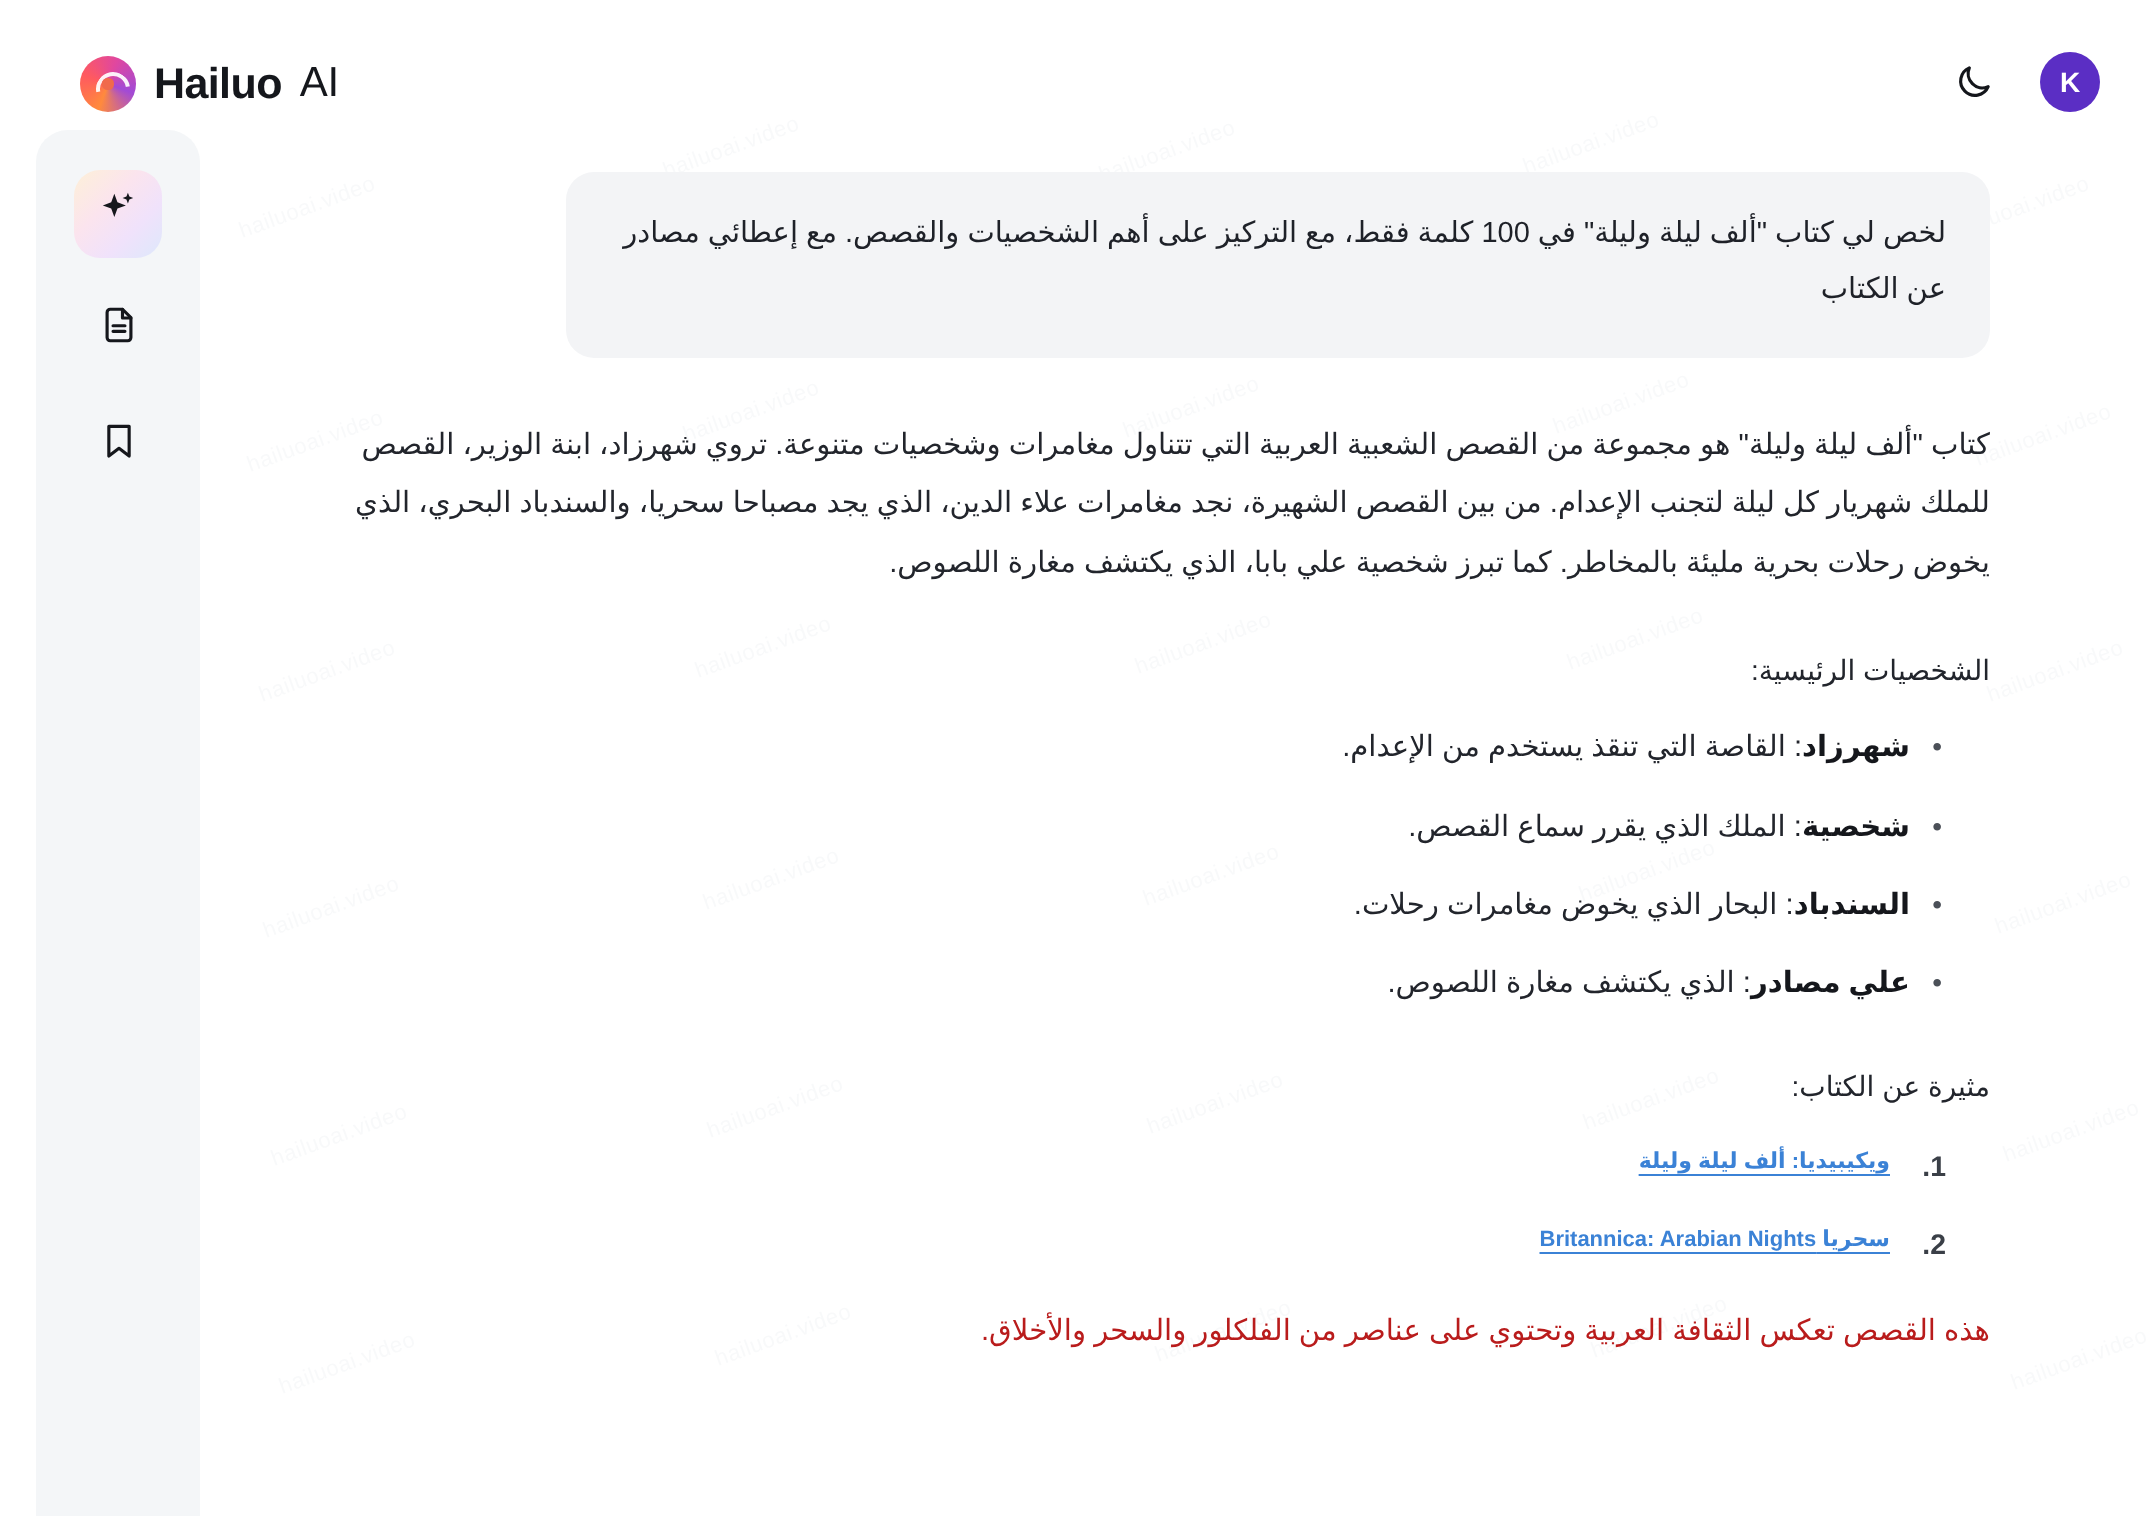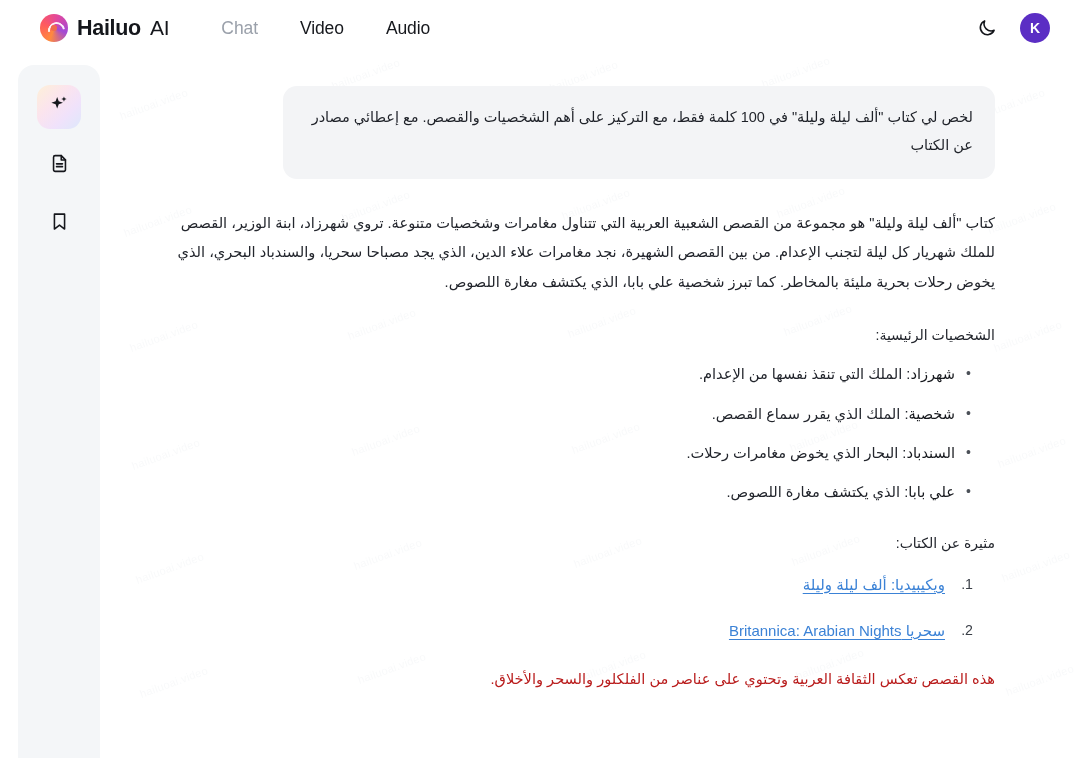--- a/index.html
+++ b/index.html
@@ -35,22 +35,23 @@
     font-family: "Liberation Sans", sans-serif;
   }
 
   
   .header {
     position: absolute;
     top: 0; left: 0; right: 0;
     height: 56px;
     background: #ffffff;
     display: flex;
-    align-items: center;
+    align-items: flex-end;
     z-index: 20;
+    gap: 40px;
   }
   .brand {
     display: flex;
     align-items: center;
     gap: 9px;
     margin-left: 40px;
   }
   .logo-mark {
     width: 28px; height: 28px;
     border-radius: 50%;
@@ -218,34 +219,35 @@
     color: #22252c;
   }
   ul.chars li::before {
     content: "•";
     position: absolute;
     right: 0;
     top: -1px;
     color: #4b5058;
     font-size: 14px;
   }
-  ul.chars b { font-weight: 400; color: #15171c; }
+  ul.chars b { font-weight: 700; color: #15171c; }
   ol.sources {
     margin: 16px 0 0 0;
     padding: 0 22px 0 0;
     list-style: none;
     counter-reset: src;
   }
   ol.sources li {
     counter-increment: src;
-    font-size: 15px;
+    font-size: 11px;
     line-height: 1.6;
     margin-bottom: 22px;
     position: relative;
     padding-right: 28px;
+    font-weight: bold;
   }
   ol.sources li::before {
     content: counter(src) ".";
     position: absolute;
     right: 0;
     top: 0;
     color: #3a3f47;
     font-size: 14.2px;
   }
   ol.sources a {
@@ -266,25 +268,20 @@
 
 <div id="app">
 
   <div class="header">
     <div class="brand">
       <div class="logo-mark"></div>
       <span class="brand-name">Hailuo</span>
       <span class="brand-suffix">AI</span>
     </div>
 
-    <div class="nav">
-      <div class="nav-item muted">Chat</div>
-      <div class="nav-item">Video</div>
-      <div class="nav-item">Audio</div>
-    </div>
 
     <div class="header-right">
       <div class="moon-btn">
         <svg width="20" height="20" viewBox="0 0 24 24" fill="none" stroke="#14161b" stroke-width="1.9" stroke-linecap="round" stroke-linejoin="round">
           <path d="M20.5 14.8A8.6 8.6 0 0 1 9.2 3.5a8.6 8.6 0 1 0 11.3 11.3z"></path>
         </svg>
       </div>
       <div class="avatar">K</div>
     </div>
   </div>
@@ -355,24 +352,24 @@
       <div class="bubble-user">لخص لي كتاب "ألف ليلة وليلة" في 100 كلمة فقط، مع التركيز على أهم الشخصيات والقصص. مع إعطائي مصادر عن الكتاب</div>
     </div>
 
     <div class="msg-assistant">
 
       <p class="para">كتاب "ألف ليلة وليلة" هو مجموعة من القصص الشعبية العربية التي تتناول مغامرات وشخصيات متنوعة. تروي شهرزاد، ابنة الوزير، القصص للملك شهريار كل ليلة لتجنب الإعدام. من بين القصص الشهيرة، نجد مغامرات علاء الدين، الذي يجد مصباحا سحريا، والسندباد البحري، الذي يخوض رحلات بحرية مليئة بالمخاطر. كما تبرز شخصية علي بابا، الذي يكتشف مغارة اللصوص.</p>
 
       <p class="section-label">الشخصيات الرئيسية:</p>
 
       <ul class="chars">
-        <li><b>شهرزاد</b><span>: الملك التي تنقذ نفسها من الإعدام.</span></li>
+        <li><b>شهرزاد</b><span>: القاصة التي تنقذ يستخدم من الإعدام.</span></li>
         <li><b>شخصية</b><span>: الملك الذي يقرر سماع القصص.</span></li>
         <li><b>السندباد</b><span>: البحار الذي يخوض مغامرات رحلات.</span></li>
-        <li><b>علي بابا</b><span>: الذي يكتشف مغارة اللصوص.</span></li>
+        <li><b>علي مصادر</b><span>: الذي يكتشف مغارة اللصوص.</span></li>
       </ul>
 
       <p class="section-label">مثيرة عن الكتاب:</p>
 
       <ol class="sources">
         <li><a>ويكيبيديا: ألف ليلة وليلة</a></li>
         <li><a>سحريا Britannica: Arabian Nights</a></li>
       </ol>
 
       <p class="closing">هذه القصص تعكس الثقافة العربية وتحتوي على عناصر من الفلكلور والسحر والأخلاق.</p>

